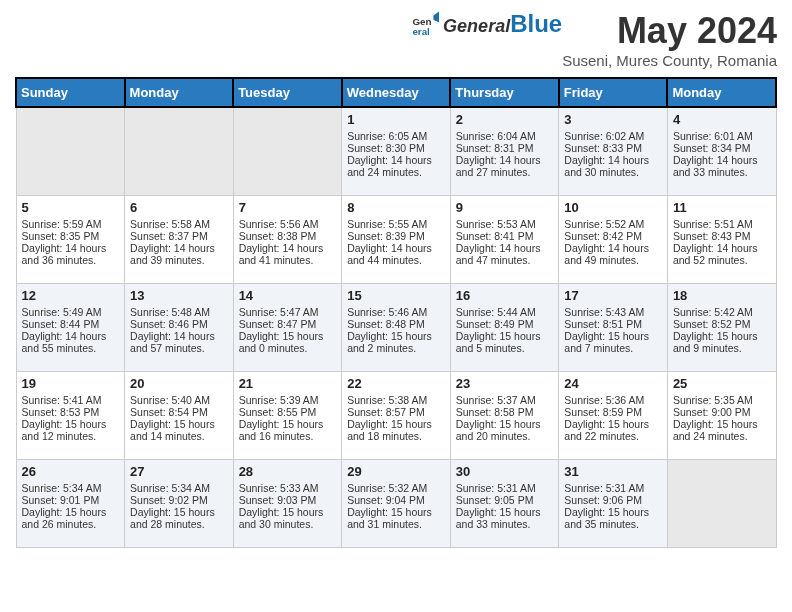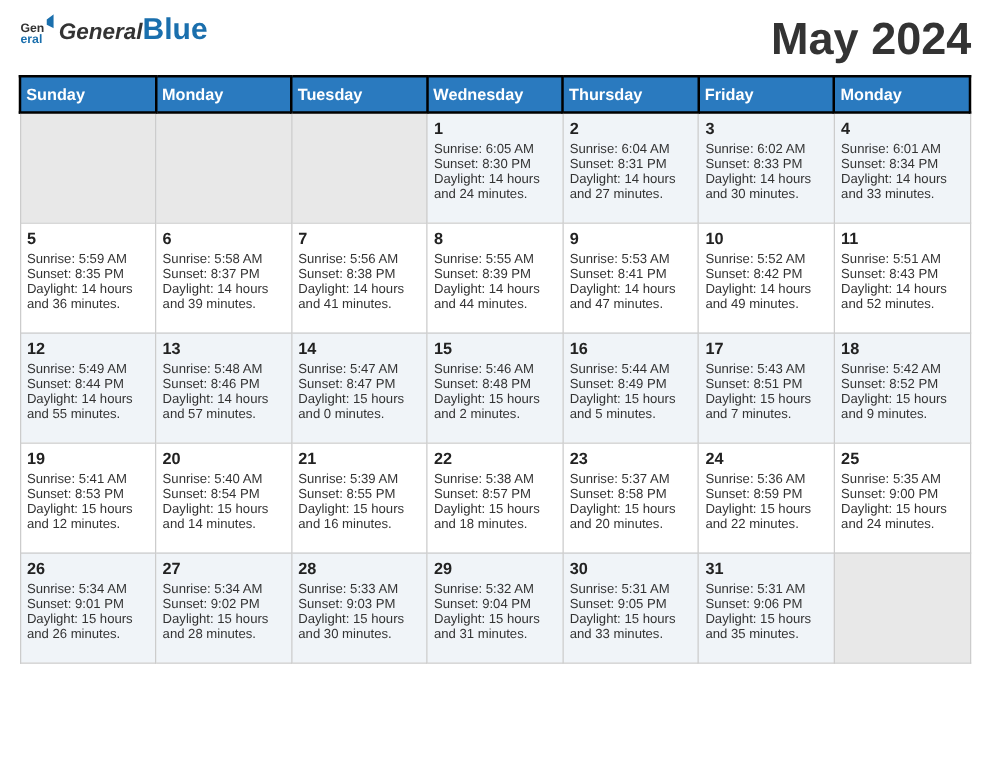--- a/index.html
+++ b/index.html
@@ -5,21 +5,21 @@
     * { box-sizing: border-box; margin: 0; padding: 0; }
     body {
       font-family: Arial, sans-serif;
       background: #fff;
       width: 792px;
       min-height: 612px;
       padding: 10px 15px;
     }
     .header {
       display: flex;
-      justify-content: space-between;
+      justify-content: flex-end;
       align-items: flex-start;
       margin-bottom: 8px;
     }
     .logo {
       display: flex;
       align-items: center;
       gap: 4px;
     }
     .logo-icon {
       width: 28px;
@@ -90,20 +90,21 @@
       <text x="2" y="22" font-size="14" font-weight="bold" fill="#333" font-family="Arial">Gen</text>
       <text x="2" y="35" font-size="14" font-weight="bold" fill="#1a6fad" font-family="Arial">eral</text>
       <polygon points="32,8 40,2 40,18 32,14" fill="#1a6fad"></polygon>
     </svg>
     <div>
       <span style="font-size:18px;font-weight:bold;color:#333;font-style:italic;">General</span><span style="font-size:24px;font-weight:bold;color:#1a6fad;">Blue</span>
     </div>
   </div>
   <div class="title-block">
     <div class="month-title">May 2024</div>
+    <div class="location-title">Suseni, Mures County, Romania</div>
   </div>
 </div>
 
 <table>
   <thead>
     <tr>
     <th>Sunday</th>
         <th>Monday</th>
         <th>Tuesday</th>
         <th>Wednesday</th>

